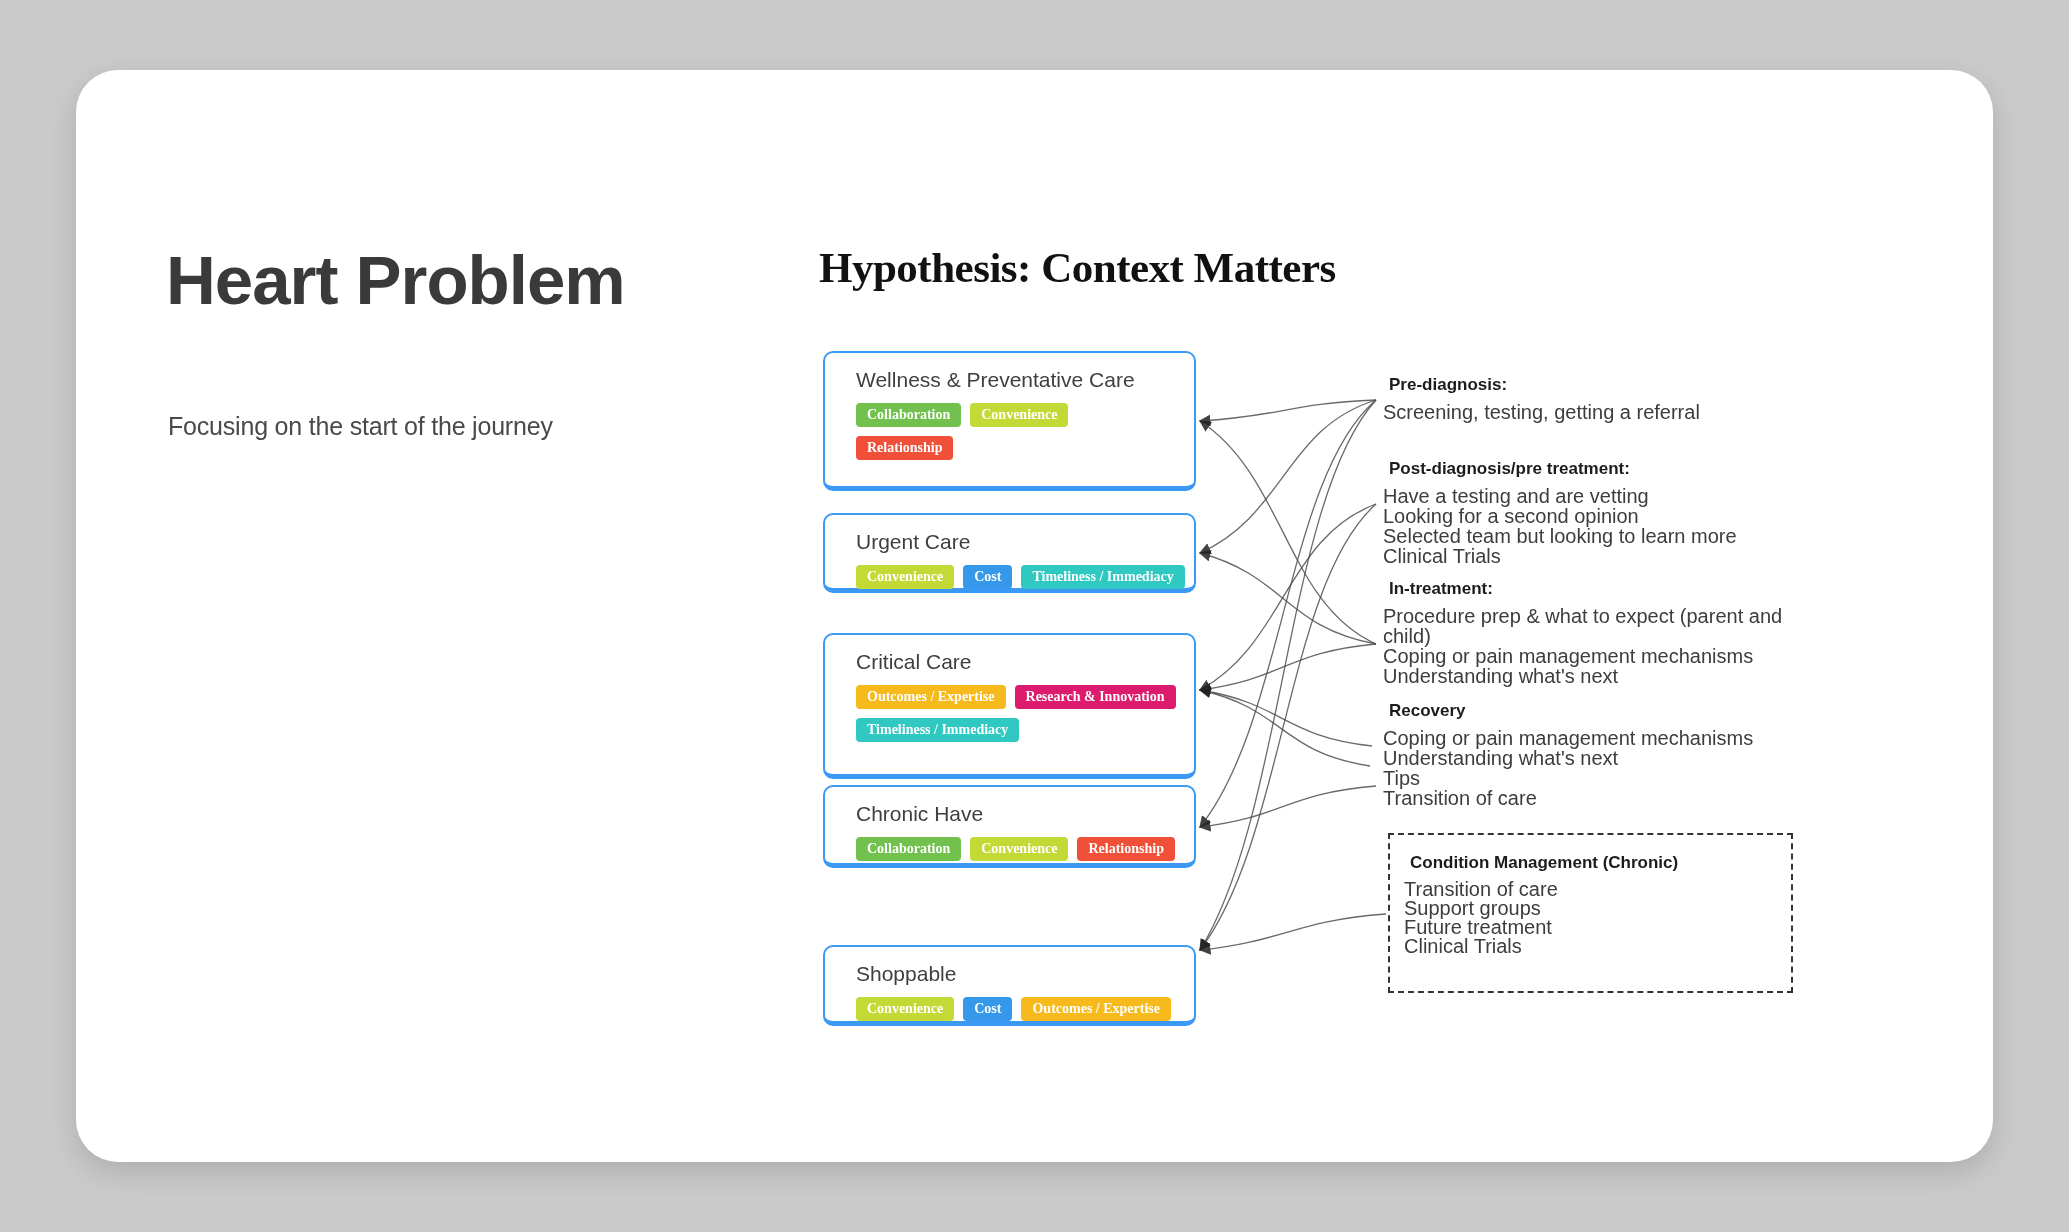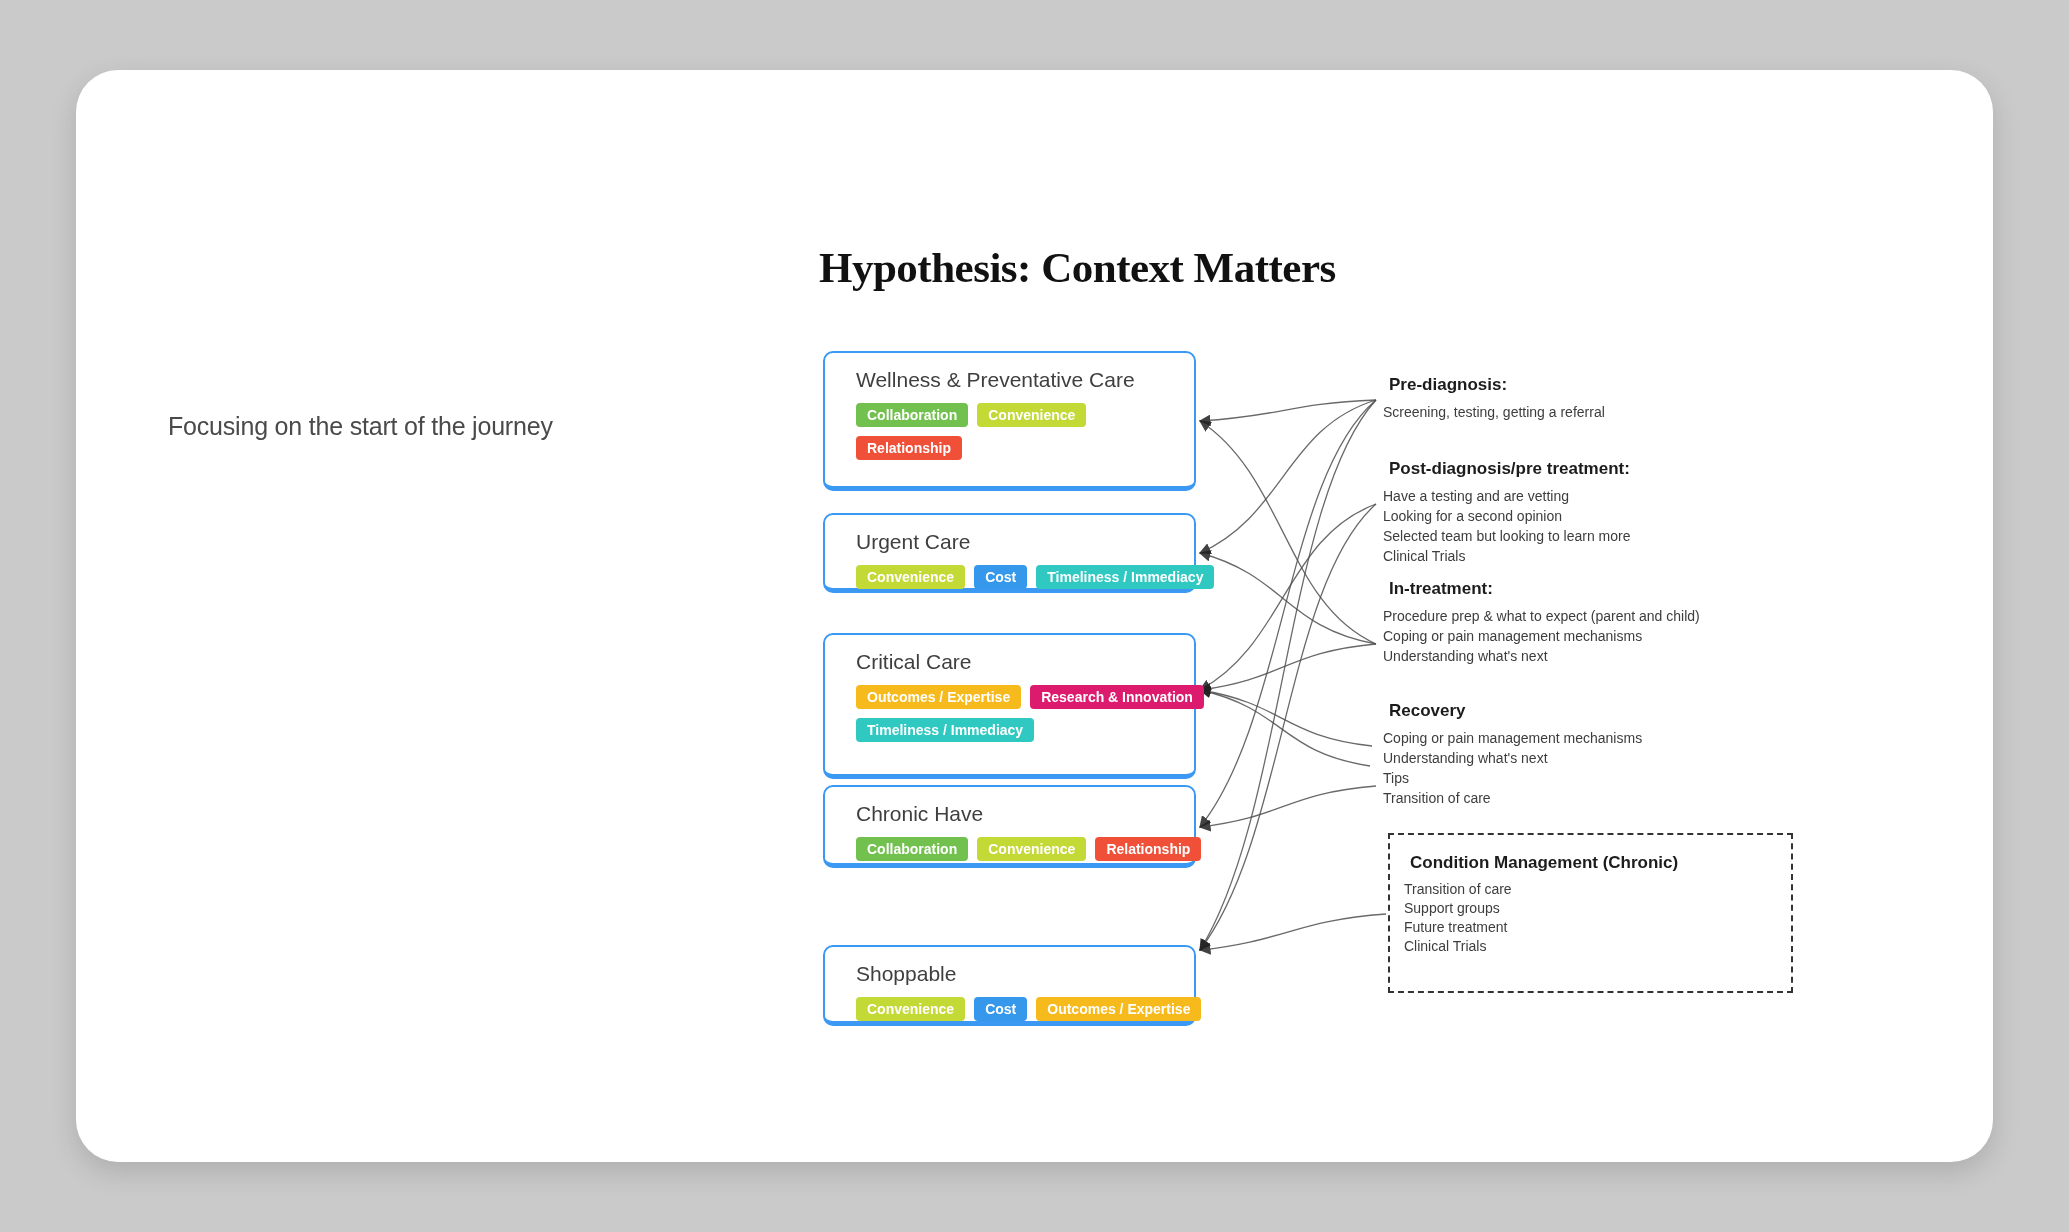--- a/index.html
+++ b/index.html
@@ -28,47 +28,48 @@
     font-size:43px;color:#111;letter-spacing:-0.5px;
   }
   .care-box{
     position:absolute;left:823px;width:373px;box-sizing:border-box;
     border:2px solid #3b99f4;border-bottom-width:5px;border-radius:10px;
     background:#fff;padding:15px 31px;
   }
   .care-box .box-title{
     font-size:21px;color:#3f3f3f;font-weight:500;margin:0 0 11px 0;
   }
-  .tag-row{display:flex;gap:9px;margin-bottom:9px;}
+  .tag-row{display:flex;gap:9px;margin-bottom:9px;font-family:Liberation Serif, serif;}
   .tag-row:last-child{margin-bottom:0;}
   .tag{
     display:inline-block;color:#ffffff;font-size:14px;font-weight:700;
     padding:4px 11px;border-radius:4px;white-space:nowrap;
   }
   .stage{
     position:absolute;left:1383px;width:430px;
   }
   .stage .stage-title{font-size:17px;font-weight:700;color:#1c1c1c;line-height:22px;margin:6px;}
-  .stage .stage-item{font-size:14px;color:#3d3d3d;line-height:20px;}
+  .stage .stage-item{font-size:20px;color:#3d3d3d;line-height:20px;}
   .stage-boxed{
     left:1388px;width:405px;height:160px;box-sizing:border-box;
     border:2px dashed #333;padding:11px 14px;background:#fff;
   }
   .stage-boxed .stage-item{line-height:19px;}
   #connector-layer{
     position:absolute;left:0;top:0;width:2069px;height:1232px;pointer-events:none;
   }
   .connector{stroke:#4f4f4f;stroke-width:1.3;fill:none;opacity:.85;}
 </style>
 </head>
 <body>
 
 <div class="slide-card"></div>
 
 <div class="page-title">
+  <div>Heart Problem</div>
 </div>
 <div class="page-subtitle">Focusing on the start of the journey</div>
 
 <div class="diagram-title">Hypothesis: Context Matters</div>
 
 <svg id="connector-layer">
   <defs>
     <marker id="arrowhead" viewBox="0 0 10 10" refX="9" refY="5" markerWidth="9" markerHeight="9" orient="auto">
       <path d="M0,0 L10,5 L0,10 z" fill="#222"></path>
     </marker>

